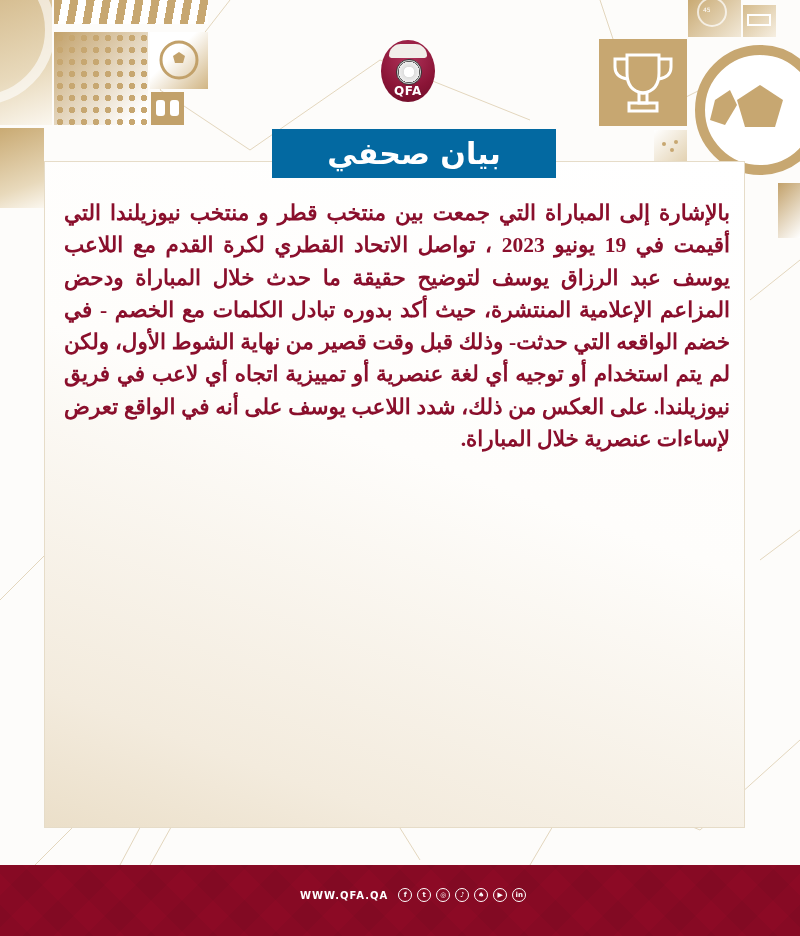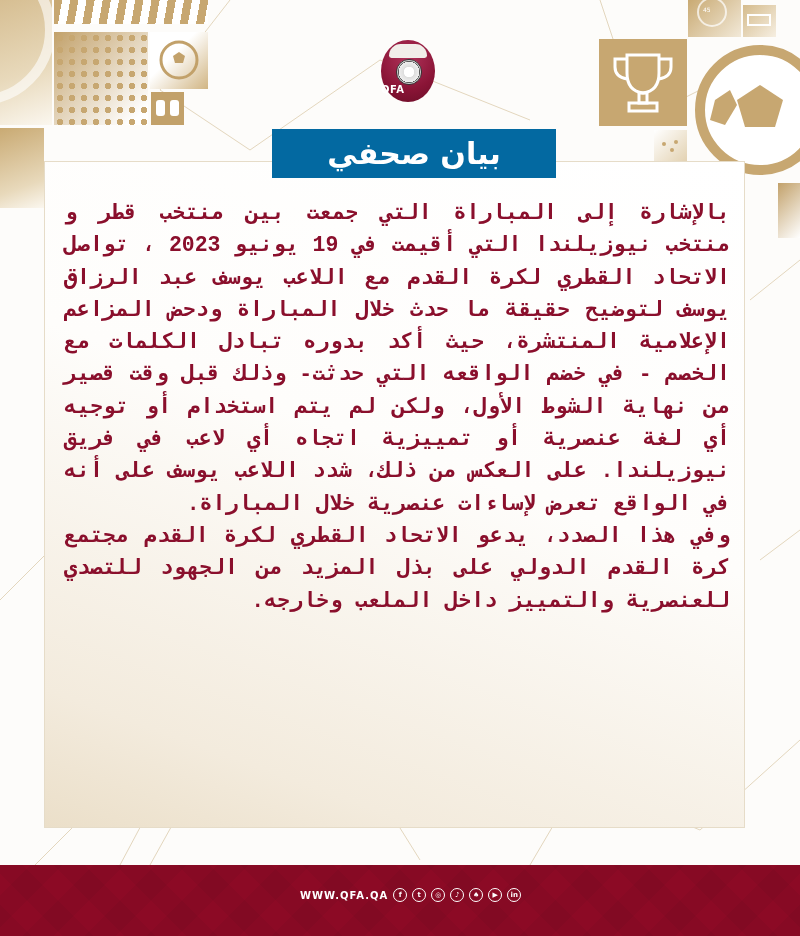--- a/index.html
+++ b/index.html
@@ -24,58 +24,58 @@
     .logo .crown {
       position: absolute; left: 8px; top: 8px; width: 38px; height: 14px;
       background: #f1eee9; border-radius: 19px 19px 4px 4px;
     }
     .logo .ball {
       position: absolute; left: 15px; top: 23px; width: 24px; height: 24px; border-radius: 50%;
       background: radial-gradient(circle, #fff 30%, #ddd 31%, #eee 60%, #555 62%, #fff 70%);
       border: 1px solid #333;
     }
     .logo .qfa {
-      position: absolute; left: 0; width: 54px; top: 48px; text-align: left;
-      color: #fff; font-weight: bold; font-size: 10px; letter-spacing: 0.5px;
+      position: absolute; left: 0; width: 54px; top: 48px; text-align: center;
+      color: #fff; font-weight: bold; font-size: 12px; letter-spacing: 0.5px;
       font-family: "DejaVu Sans", sans-serif;
     }
 
     .card {
       position: absolute; left: 44px; top: 161px; width: 701px; height: 667px;
       background: linear-gradient(200deg, #ffffff 0%, #fefdfb 45%, #f3ebdd 85%, #ebdfc9 100%);
       border: 1px solid #e6dcc8;
       box-sizing: border-box;
     }
     .title-box {
       position: absolute; left: 272px; top: 129px; width: 284px; height: 49px;
       background: #0369a1; color: #fff;
       display: flex; align-items: center; justify-content: center;
       font-size: 30px; font-weight: bold;
       direction: rtl;
     }
     .body-text {
       position: absolute; left: 64px; top: 197px; width: 666px;
       direction: rtl; text-align: justify; text-align-last: right;
       color: #8a0f2c; font-size: 21.5px; line-height: 32.3px; font-weight: bold;
-      font-family: Liberation Mono, monospace;
+      font-family: Liberation Serif, serif;
     }
     .body-text p { margin: 0; }
 
     .footer {
       position: absolute; left: 0; top: 865px; width: 800px; height: 71px;
       background:
         repeating-linear-gradient(45deg, rgba(0,0,0,0.04) 0 22px, rgba(0,0,0,0) 22px 44px),
         repeating-linear-gradient(-45deg, rgba(0,0,0,0.04) 0 22px, rgba(0,0,0,0) 22px 44px),
         #8c0a25;
     }
     .footer-inner {
       position: absolute; top: 23px; left: 300px; display: flex; align-items: center; gap: 5px;
     }
     .footer-url {
-      color: #fff; font-weight: bold; font-size: 10px; letter-spacing: 1px; 
+      color: #fff; font-weight: bold; font-size: 10px; letter-spacing: 1px; margin-right: 5px;
       font-family: "DejaVu Sans", sans-serif;
     }
     .social {
       width: 12px; height: 12px; border: 1px solid #fff; border-radius: 50%;
       color: #fff; font-size: 7px; line-height: 12px; text-align: center;
       font-family: "DejaVu Sans", sans-serif; font-weight: bold;
     }
   </style>
 </head>
 <body>
@@ -160,21 +160,20 @@
 </div>
 
 <div class="card"></div>
 
 <div class="title-box">
   <span>بيان صحفي</span>
 </div>
 
 <div class="body-text">
   <p>بالإشارة إلى المباراة التي جمعت بين منتخب قطر و منتخب نيوزيلندا التي أقيمت في 19 يونيو 2023 ، تواصل الاتحاد القطري لكرة القدم مع اللاعب يوسف عبد الرزاق يوسف لتوضيح حقيقة ما حدث خلال المباراة ودحض المزاعم الإعلامية المنتشرة، حيث أكد بدوره تبادل الكلمات مع الخصم - في خضم الواقعه التي حدثت- وذلك قبل وقت قصير من نهاية الشوط الأول، ولكن لم يتم استخدام أو توجيه أي لغة عنصرية أو تمييزية اتجاه أي لاعب في فريق نيوزيلندا. على العكس من ذلك، شدد اللاعب يوسف على أنه في الواقع تعرض لإساءات عنصرية خلال المباراة.</p>
-  <p>وفي هذا الصدد، يدعو الاتحاد القطري لكرة القدم مجتمع كرة القدم الدولي على بذل المزيد من الجهود للتصدي للعنصرية والتمييز داخل الملعب وخارجه.</p>
 </div>
 
 <div class="footer">
   <div class="footer-inner">
     <span class="footer-url">WWW.QFA.QA</span>
     <span class="social">f</span>
     <span class="social">t</span>
     <span class="social">◎</span>
     <span class="social">♪</span>
     <span class="social">♠</span>

